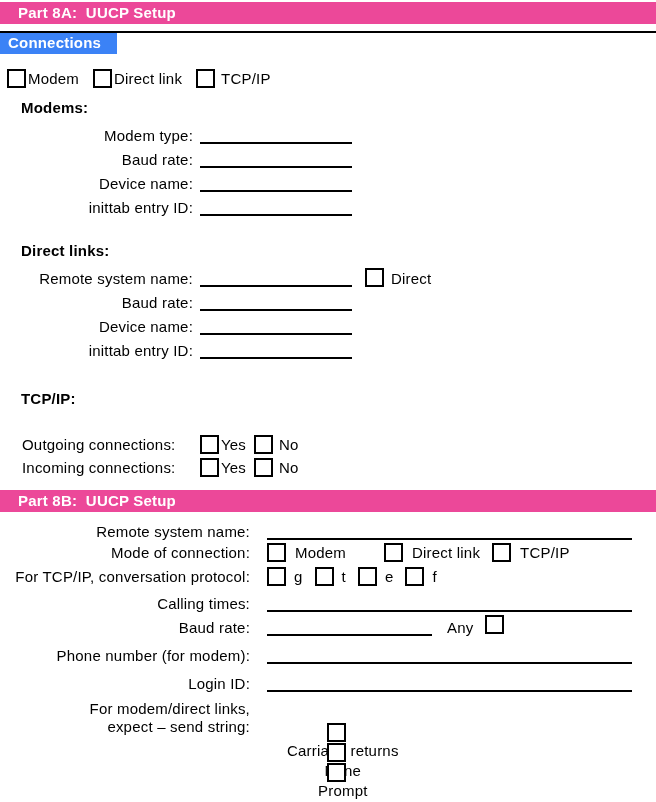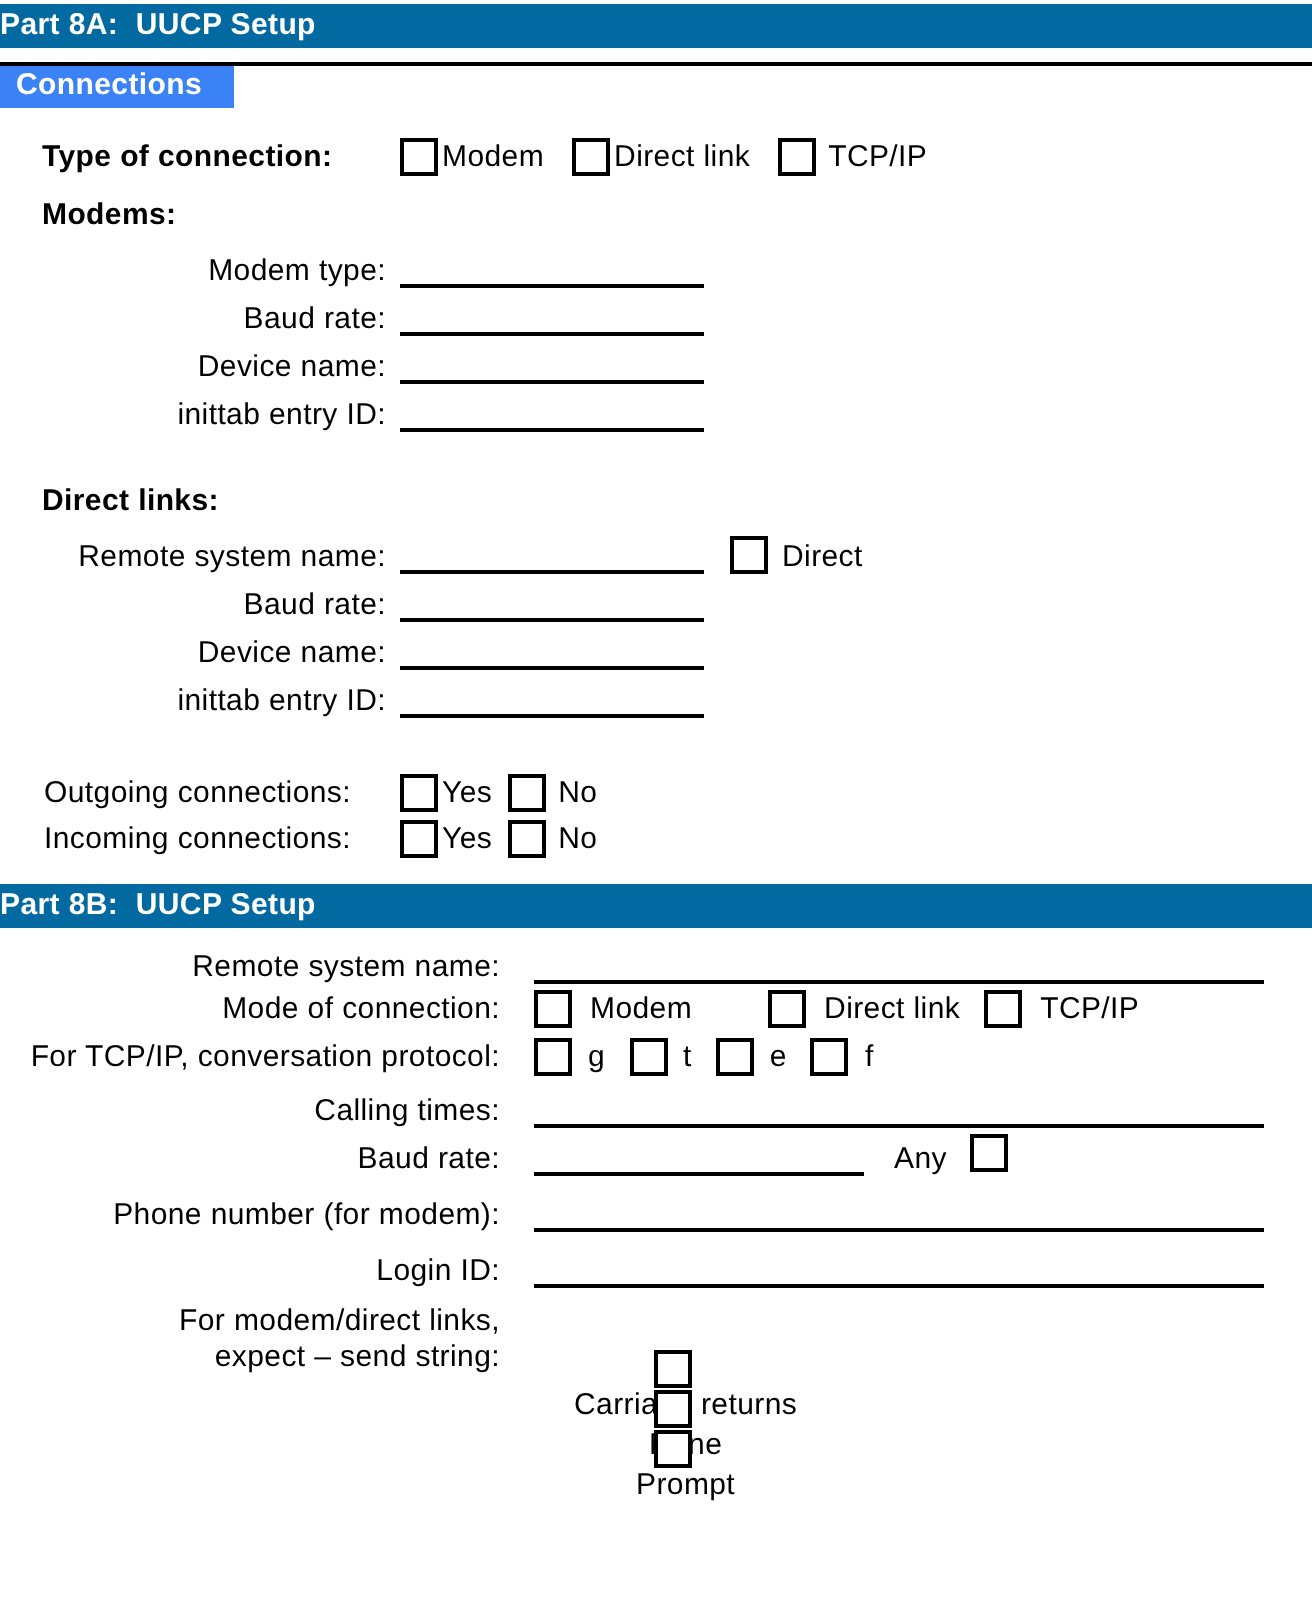--- a/index.html
+++ b/index.html
@@ -2,22 +2,22 @@
 <html><head>
 <meta charset="utf-8">
 <style>
   html,body { margin:0; padding:0; background:#fff; }
   .page {
     position:relative; width:656px; height:802px; background:#fff;
     color:#000; font-family:"Liberation Sans", sans-serif; font-size:15px;
     letter-spacing:0.2px; overflow:hidden;
   }
   .headbar {
-    margin-top:2px; height:22px; line-height:22px; background:#0369a1;
-    color:#fff; font-weight:bold; 
+    margin-top:2px; height:22px; line-height:22px; background:#ec4899;
+    color:#fff; font-weight:bold; padding-left:18px;
   }
   .headbar span { white-space:pre; }
   .secwrap { border-top:2px solid #000; margin-top:7px; line-height:0; }
   .seclabel {
     display:inline-block; background:#3b82f6; color:#fff; font-weight:bold;
     font-size:15px; line-height:15px; padding:2px 16px 4px 8px; white-space:pre;
   }
   .row { display:flex; }
   .center { align-items:center; }
   .bottom { align-items:flex-end; }
@@ -72,21 +72,20 @@
 
   <div class="headbar">
     <span>Part 8A:  UUCP Setup</span>
   </div>
 
   <div class="secwrap">
     <span class="seclabel">Connections</span>
   </div>
 
   <div class="row center typerow">
-    <span class="lbl8a left">Type of connection:</span>
     <span class="cb gap7"></span>
     <span class="gap2">Modem</span>
     <span class="cb gap14"></span>
     <span class="gap2">Direct link</span>
     <span class="cb gap14"></span>
     <span class="gap6">TCP/IP</span>
   </div>
 
   <div class="heading h-modems">Modems:</div>
 
@@ -125,20 +124,21 @@
     <div class="row bottom frow">
       <span class="lbl8a">Device name:</span>
       <span class="uline w152"></span>
     </div>
     <div class="row bottom frow">
       <span class="lbl8a">inittab entry ID:</span>
       <span class="uline w152"></span>
     </div>
   </div>
 
+  <div class="heading h-tcpip">TCP/IP:</div>
 
   <div class="ynrows">
     <div class="row center ynrow">
       <span class="lbl8a ynlbl">Outgoing connections:</span>
       <span class="cb gap7"></span>
       <span class="gap2">Yes</span>
       <span class="cb gap8"></span>
       <span class="gap6">No</span>
     </div>
     <div class="row center ynrow">

